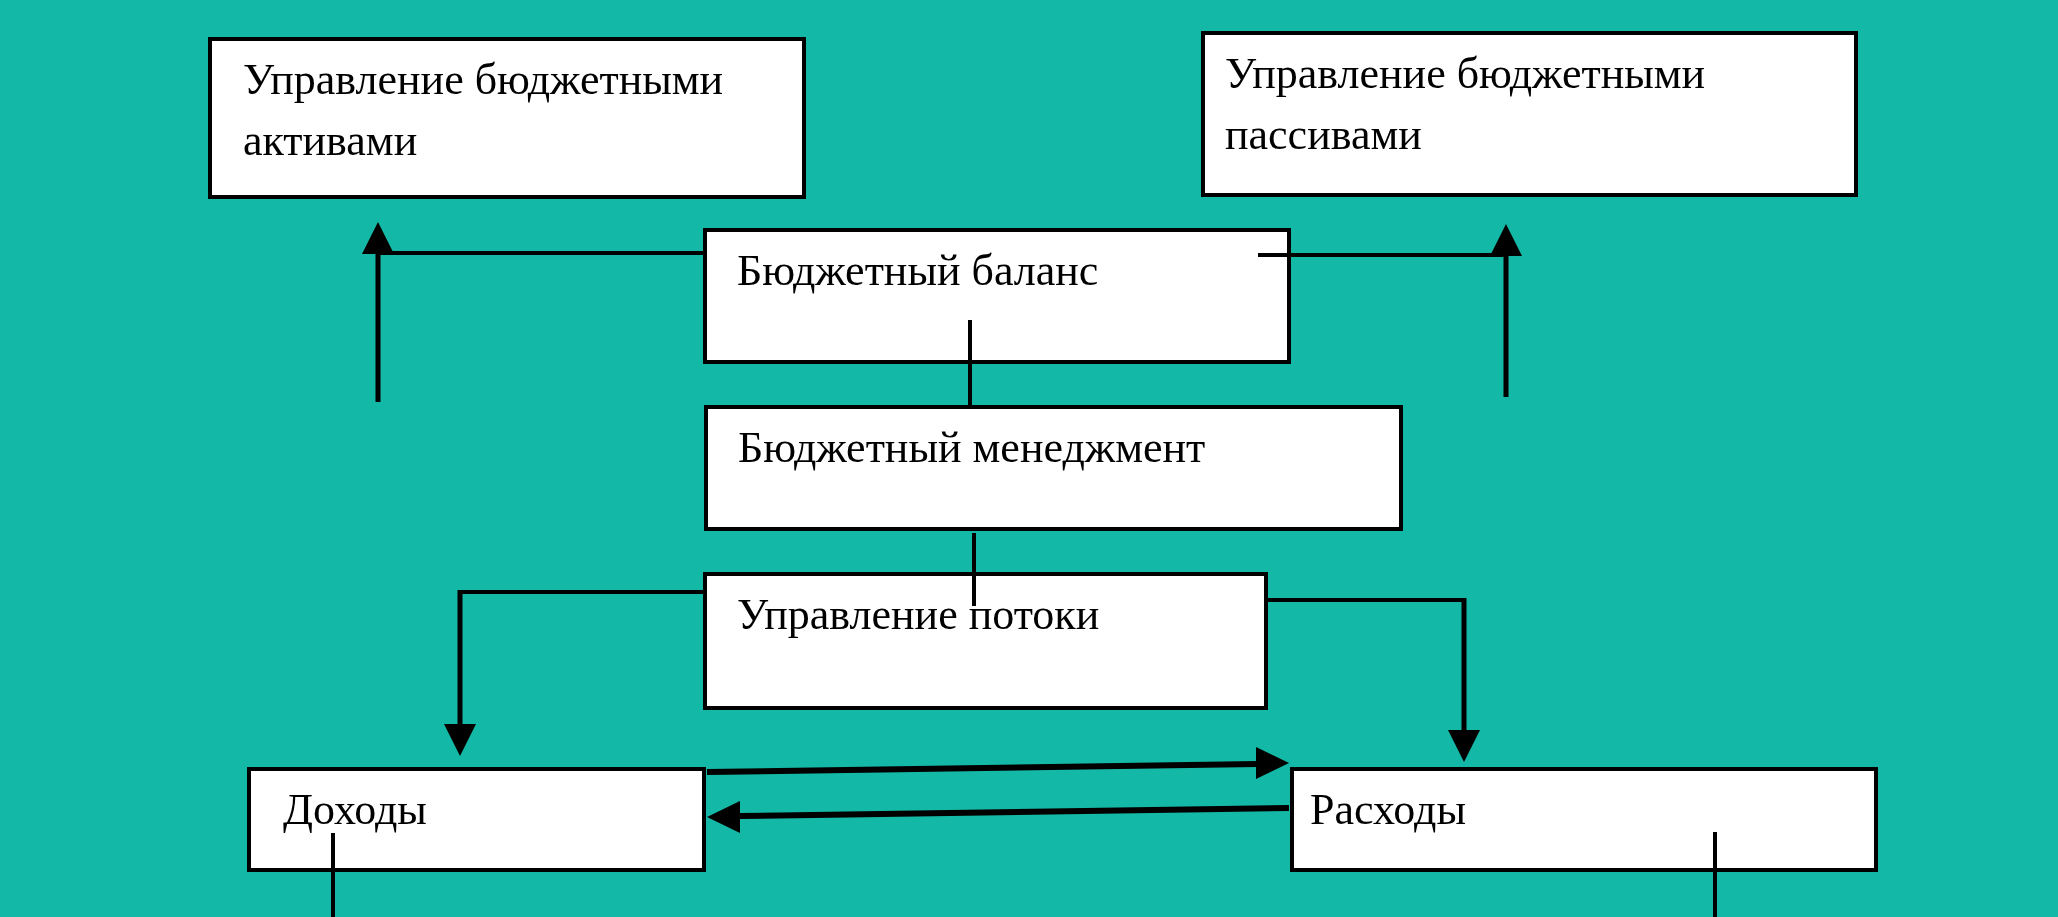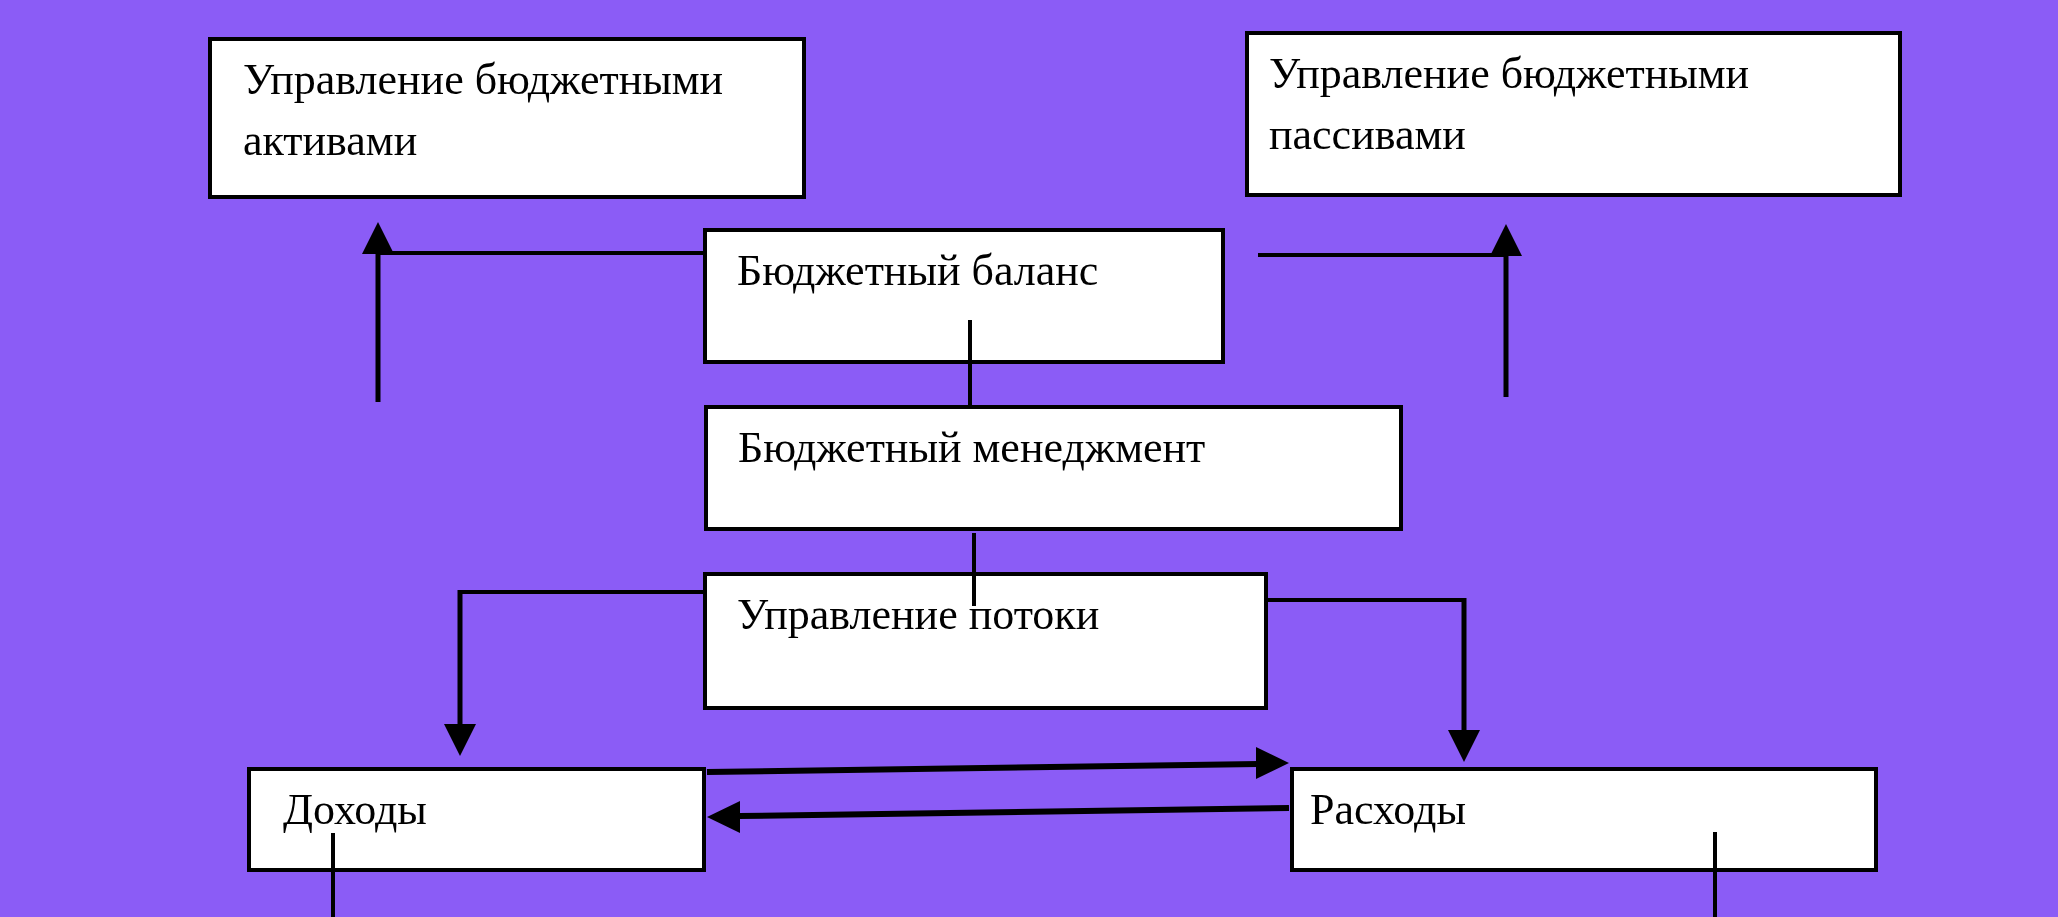--- a/index.html
+++ b/index.html
@@ -1,20 +1,20 @@
 <!DOCTYPE html>
 <html><head>
 <meta charset="utf-8">
 <style>
   html, body { margin: 0; padding: 0; background: #ffffff; }
   #stage {
     position: relative;
     width: 2058px;
     height: 917px;
-    background: #8b5cf6;
+    background: #14b8a6;
     overflow: hidden;
     font-family: "Liberation Serif", "DejaVu Serif", serif;
   }
   .box {
     position: absolute;
     box-sizing: border-box;
     border: 4px solid #000000;
     background: #ffffff;
     color: #000000;
     font-size: 44px;
@@ -34,25 +34,25 @@
 </style>
 </head>
 <body>
 
 <div id="stage">
 
   <div class="box" style="left:208px; top:37px; width:598px; height:162px; padding-left:31px;">
     <span>Управление бюджетными активами</span>
   </div>
 
-  <div class="box" style="left:1201px; top:31px; width:657px; height:166px; padding-left:20px;margin-left:44px;">
+  <div class="box" style="left:1201px; top:31px; width:657px; height:166px; padding-left:20px;">
     <span>Управление бюджетными пассивами</span>
   </div>
 
-  <div class="box" style="left:703px; top:228px; width:522px; height:136px; padding-left:30px;">
+  <div class="box" style="left:703px; top:228px; width:588px; height:136px; padding-left:30px;">
     <span>Бюджетный баланс</span>
   </div>
 
   <div class="box" style="left:704px; top:405px; width:699px; height:126px; padding-left:30px;">
     <span>Бюджетный менеджмент</span>
   </div>
 
   <div class="box" style="left:703px; top:572px; width:565px; height:138px; padding-left:30px;">
     <span>Управление потоки</span>
   </div>

